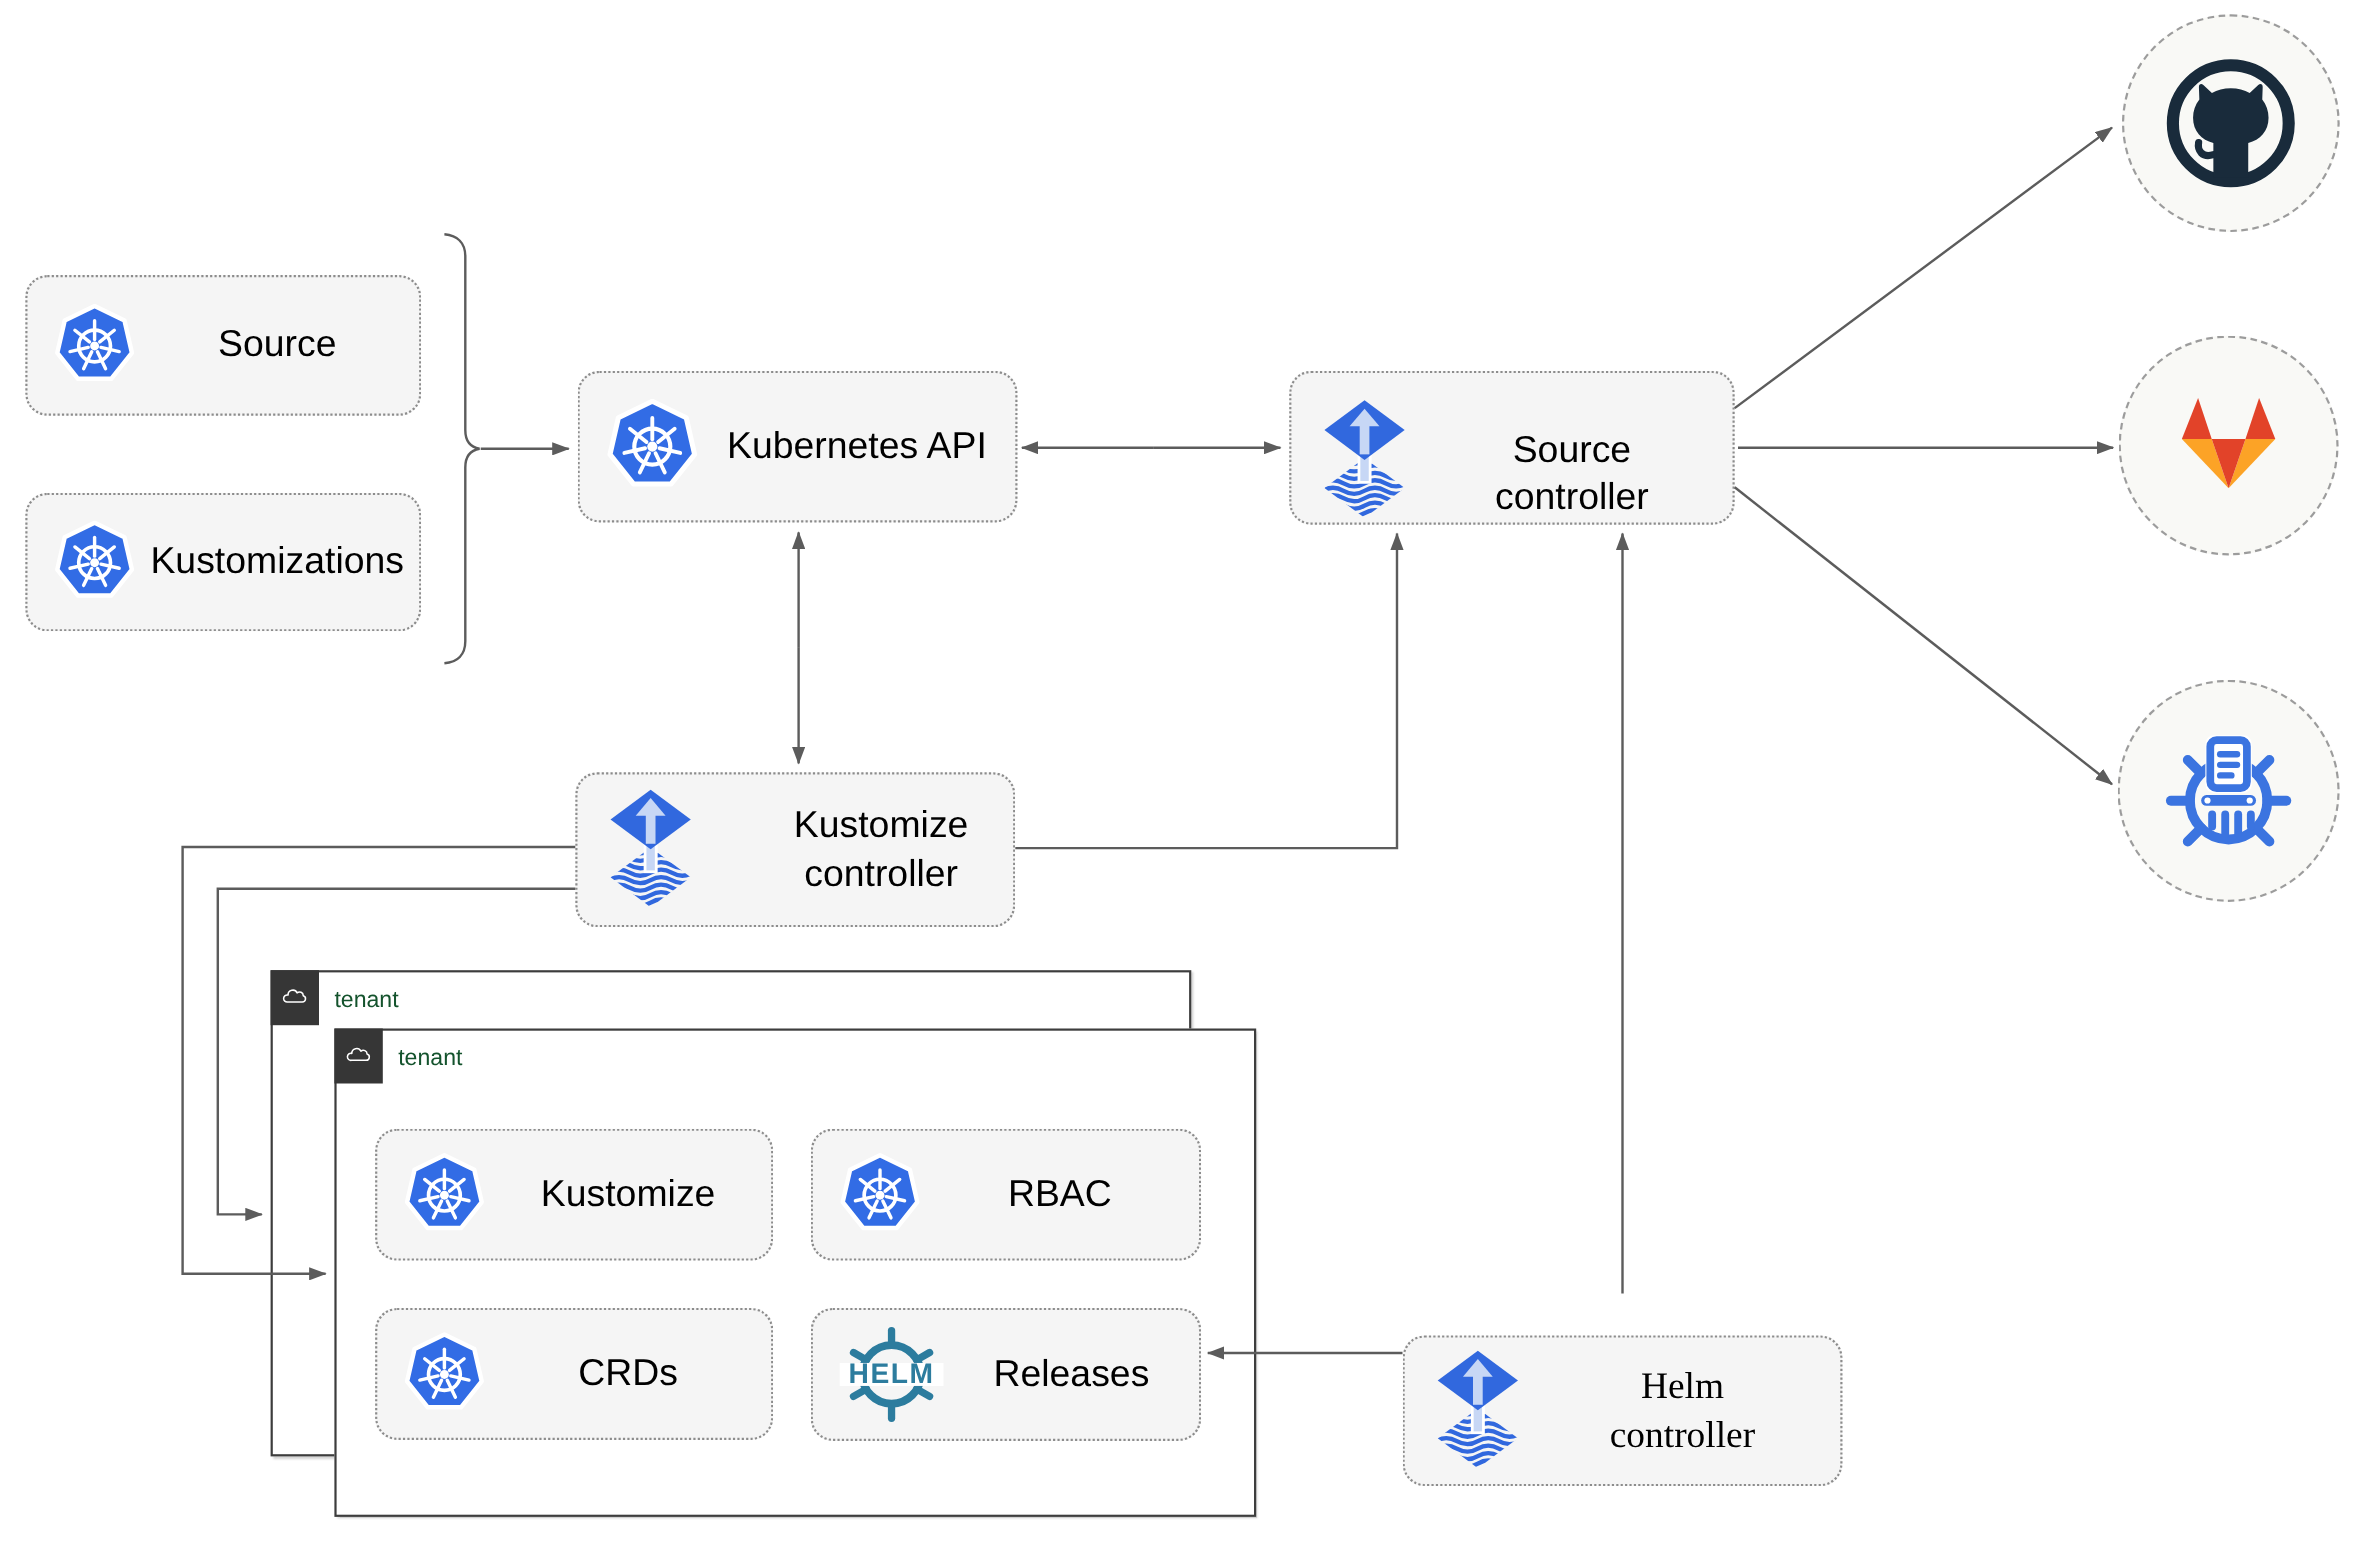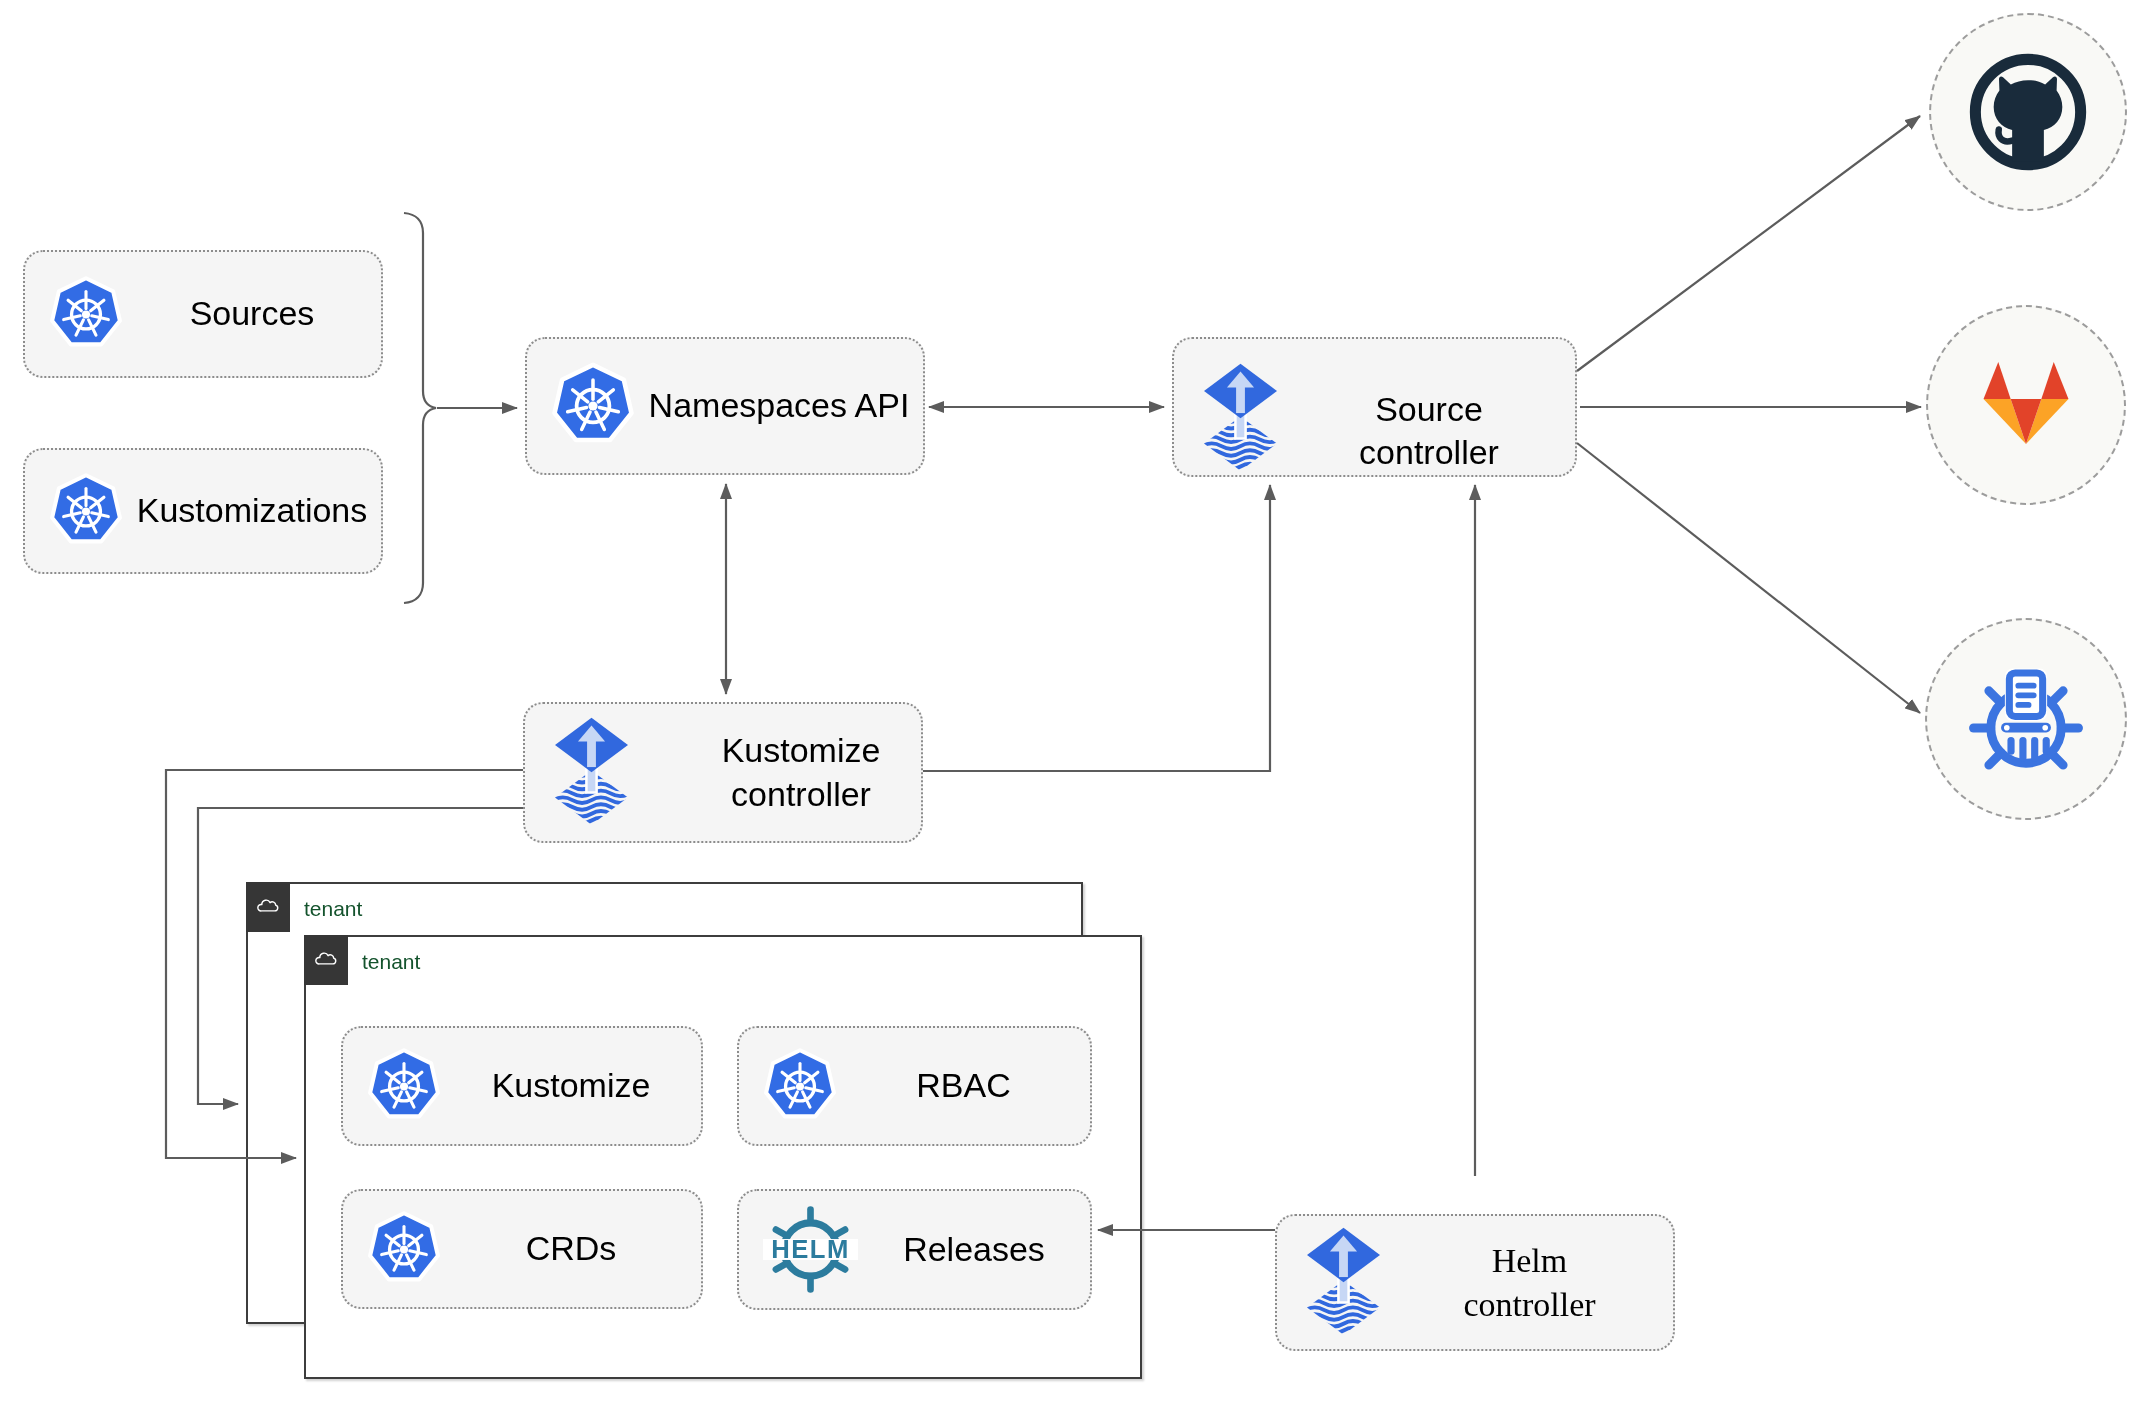--- a/index.html
+++ b/index.html
@@ -170,21 +170,21 @@
     <div class="tenant-label">tenant</div>
   </div>
 
   <div class="node" id="n-sources">
     <span class="iconwrap">
       <svg width="74" height="77" viewBox="0 0 100 104">
           <use href="#sym-k8s"></use>
         </svg>
       </span>
     <span class="labelwrap">
-        <span class="label">Sources</span>
+        <span class="label">Source</span>
       </span>
   </div>
 
   <div class="node" id="n-kustomizations">
     <span class="iconwrap">
       <svg width="74" height="77" viewBox="0 0 100 104">
           <use href="#sym-k8s"></use>
         </svg>
       </span>
     <span class="labelwrap">
@@ -192,21 +192,21 @@
       </span>
   </div>
 
   <div class="node" id="n-k8s-api">
     <span class="iconwrap">
       <svg width="84" height="88" viewBox="0 0 100 104">
           <use href="#sym-k8s"></use>
         </svg>
       </span>
     <span class="labelwrap">
-        <span class="label">Namespaces API</span>
+        <span class="label">Kubernetes API</span>
       </span>
   </div>
 
   <div class="node two-line" id="n-source-ctrl">
     <span class="iconwrap">
       <svg width="85" height="112" viewBox="0 0 100 132">
           <use href="#sym-flux"></use>
         </svg>
       </span>
     <span class="labelwrap">

